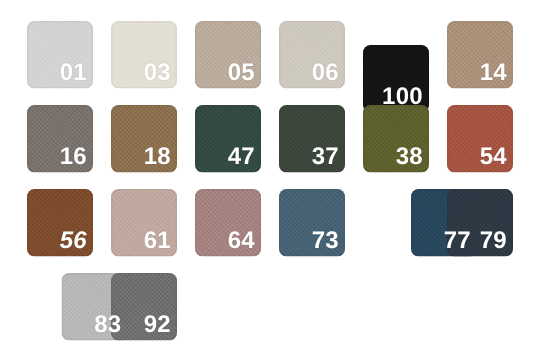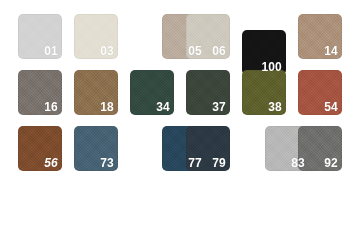--- a/index.html
+++ b/index.html
@@ -61,74 +61,80 @@
     border-radius: 5px;
     box-shadow: inset 0 0 0 1px rgba(0,0,0,0.04);
     pointer-events: none;
   }
   .swatch-label {
     position: absolute;
     right: 4px;
     bottom: 2px;
     color: #ffffff;
     font-family: "Liberation Sans", sans-serif;
-    font-size: 12px;
+    font-size: 16px;
     font-weight: bold;
     letter-spacing: 0.2px;
     line-height: 1;
     z-index: 2;
     text-shadow: 0 0 1px rgba(0,0,0,0.18);
   }
 </style>
 </head>
 <body style="background-color: rgb(255, 255, 255);">
 
 <div id="swatch-board">
   <div class="swatch-grid">
 
     <div class="swatch" style="background-color: rgb(210, 210, 211);">
       <span class="swatch-label">01</span>
     </div>
     <div class="swatch" style="background-color: rgb(226, 222, 209);">
       <span class="swatch-label">03</span>
     </div>
-    <div class="swatch" style="background-color: rgb(185, 170, 155); margin-left: 32px;">
+    <div class="swatch" style="background-color: rgb(185, 170, 155);">
       <span class="swatch-label">05</span>
     </div>
     <div class="swatch" style="background-color: rgb(205, 200, 188);">
       <span class="swatch-label">06</span>
     </div>
     <div class="swatch" style="background-color: rgb(20, 20, 20); margin-top: 16px;">
       <span class="swatch-label">100</span>
     </div>
 
     <div class="swatch" style="background-color: rgb(171, 143, 120);">
       <span class="swatch-label">14</span>
     </div>
     <div class="swatch" style="background-color: rgb(119, 112, 106);">
       <span class="swatch-label">16</span>
     </div>
     <div class="swatch" style="background-color: rgb(138, 110, 77); padding-left: 20px;">
       <span class="swatch-label">18</span>
     </div>
     <div class="swatch" style="background-color: rgb(50, 73, 63);">
-      <span class="swatch-label">34</span>
+      <span class="swatch-label">47</span>
     </div>
     <div class="swatch" style="background-color: rgb(59, 68, 58); text-align: right;">
       <span class="swatch-label">37</span>
     </div>
     <div class="swatch" style="background-color: rgb(92, 94, 44);">
       <span class="swatch-label">38</span>
     </div>
 
     <div class="swatch" style="background-color: rgb(163, 83, 64);">
       <span class="swatch-label">54</span>
     </div>
     <div class="swatch" style="background-color: rgb(123, 75, 44); font-style: italic;">
       <span class="swatch-label">56</span>
+    </div>
+    <div class="swatch" style="background-color: rgb(192, 167, 157);">
+      <span class="swatch-label">61</span>
+    </div>
+    <div class="swatch" style="background-color: rgb(163, 128, 126);">
+      <span class="swatch-label">64</span>
     </div>
     <div class="swatch" style="background-color: rgb(69, 96, 114);">
       <span class="swatch-label">73</span>
     </div>
     <div class="swatch" style="background-color: rgb(39, 69, 90); margin-left: 32px;">
       <span class="swatch-label">77</span>
     </div>
 
     <div class="swatch" style="background-color: rgb(44, 56, 66);">
       <span class="swatch-label">79</span>

